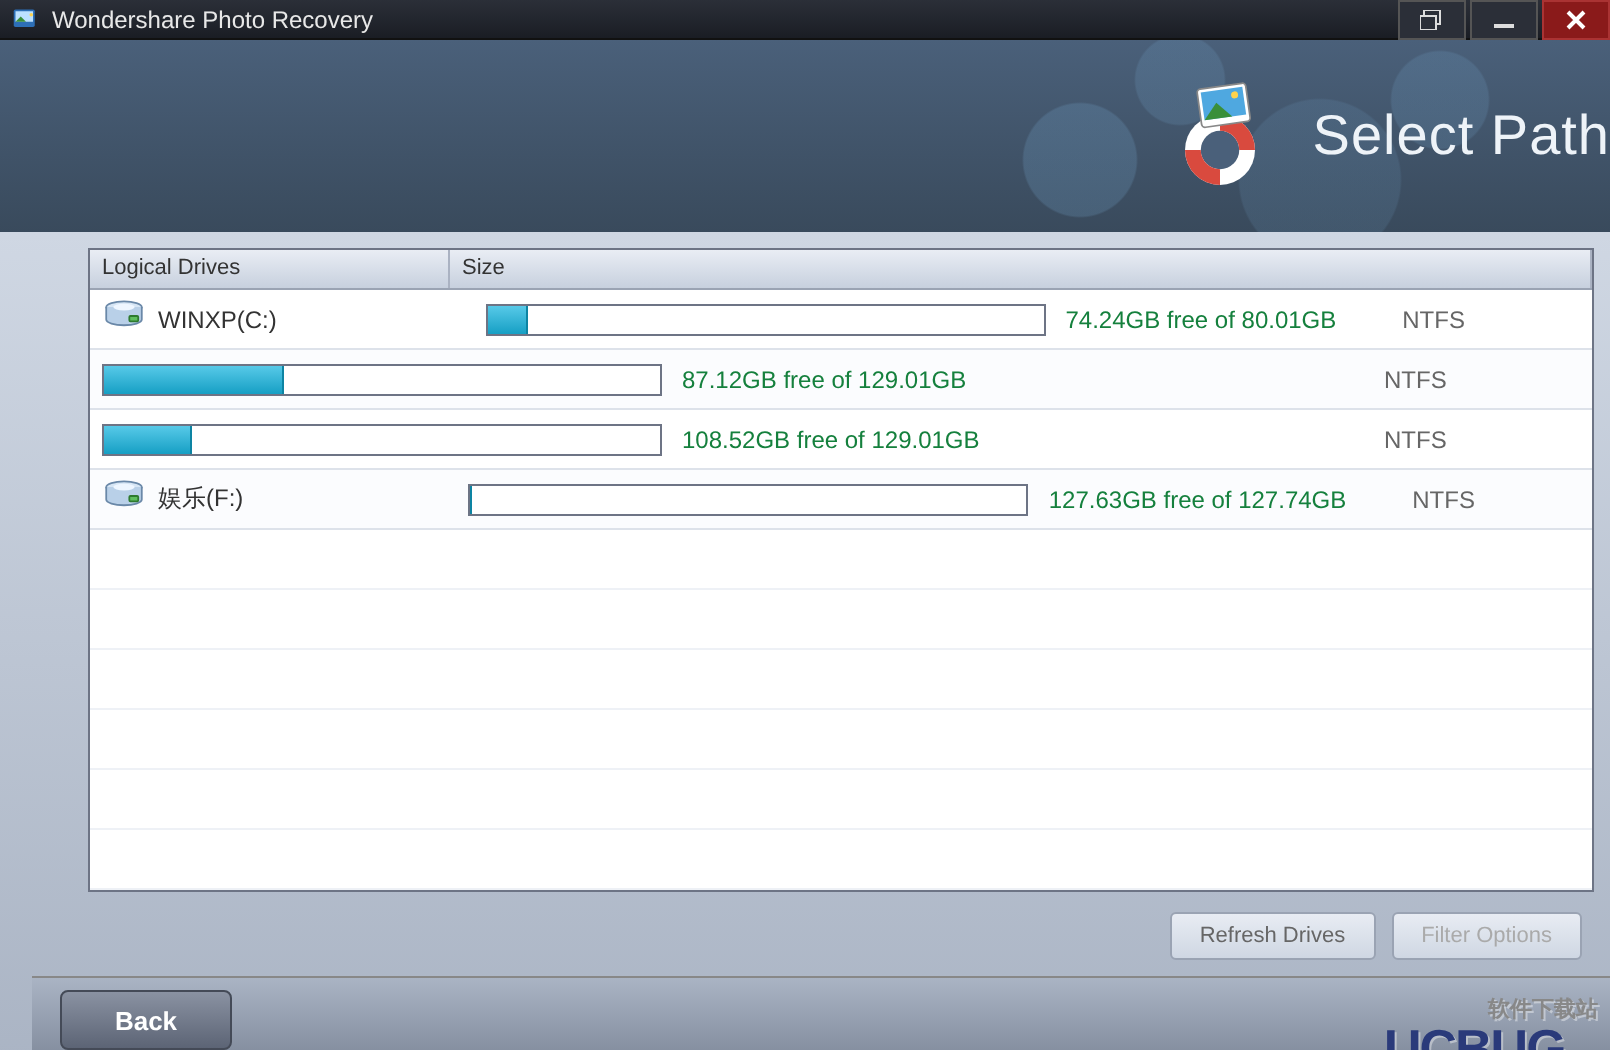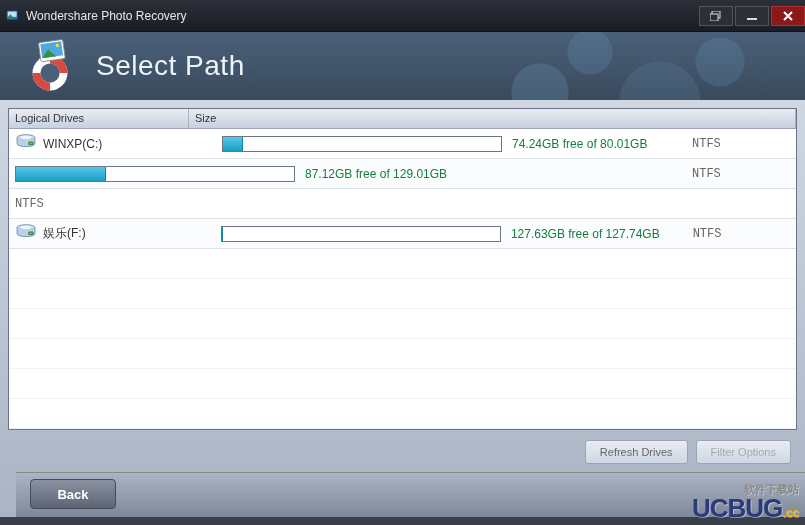--- a/index.html
+++ b/index.html
@@ -1,65 +1,67 @@
 <!DOCTYPE html>
 <html><head>
 <meta charset="utf-8">
 <style>
 * { margin: 0; padding: 0; box-sizing: border-box; font-family: "Segoe UI", Tahoma, sans-serif; }
 html, body { width: 805px; height: 525px; background: #3a3f4a; overflow: hidden; }
 
 .titlebar {
-  height: 32px;
+  height: 20px;
   background: linear-gradient(to bottom, #2b2f38, #1a1d24);
   display: flex;
   align-items: center;
   color: #e8e8e8;
   font-size: 12px;
   padding-left: 6px;
   border-bottom: 1px solid #111;
 }
 .titlebar .app-icon { width: 14px; height: 14px; margin-right: 6px; }
 .titlecontrols { margin-left: auto; display: flex; }
 .titlecontrols .tc {
   width: 34px; height: 20px; display: flex; align-items: center; justify-content: center;
   border: 1px solid #555; margin-left: 2px; font-size: 11px; color: #fff; cursor: pointer;
   background: #2b2f38;
 }
 .tc.close { background: #8a1a1a; border-color: #a33; }
 .tc.min, .tc.restore { background: #2b2f38; }
 .tc svg { display: block; }
 
 .header {
-  height: 68px;
+  height: 96px;
   background:
     radial-gradient(circle at 540px 60px, rgba(120,170,210,0.22) 0, rgba(120,170,210,0.22) 28px, rgba(0,0,0,0) 29px),
     radial-gradient(circle at 590px 20px, rgba(120,170,210,0.18) 0, rgba(120,170,210,0.18) 22px, rgba(0,0,0,0) 23px),
     radial-gradient(circle at 660px 70px, rgba(120,170,210,0.14) 0, rgba(120,170,210,0.14) 40px, rgba(0,0,0,0) 41px),
     radial-gradient(circle at 720px 30px, rgba(120,170,210,0.18) 0, rgba(120,170,210,0.18) 24px, rgba(0,0,0,0) 25px),
     linear-gradient(to bottom, #4a607a 0%, #394a5c 100%);
   display: flex;
   align-items: center;
   padding-left: 22px;
+  justify-content: flex-end;
 }
 .header .logo { width: 56px; height: 56px; margin-right: 18px; }
 .header h1 { color: #eef3f8; font-weight: 300; font-size: 28px; letter-spacing: .5px; }
 
 .body-area {
   background: linear-gradient(to bottom, #cfd7e3 0%, #aab4c4 100%);
   height: calc(525px - 24px - 84px);
   padding: 8px 8px 0 8px;
   position: relative;
 }
 
 .grid {
   background: #fff;
   border: 1px solid #6d7485;
   height: 322px;
   overflow: hidden;
+  margin-left: 36px;
 }
 .ghead {
   display: flex;
   background: linear-gradient(to bottom, #e9edf4, #c7d0de);
   height: 20px;
   font-size: 11px;
   color: #333;
   border-bottom: 1px solid #9aa3b3;
 }
 .ghead > div {
@@ -73,21 +75,21 @@
 .row {
   display: flex; align-items: center;
   height: 30px; font-size: 12px; color: #333;
   border-bottom: 1px solid #dde2ea;
   cursor: pointer;
   gap: 27px;
 }
 .row:nth-child(even) { background: #fbfcfe; }
 .row .c-drive { width: 180px; display: flex; align-items: center; padding-left: 6px; gap: 6px; }
 .row .c-size  { flex: 1; display: flex; align-items: center; gap: 10px; padding-left: 6px; }
-.row .c-fs    { width: 110px; padding-left: 6px; color: #666; font-family: Liberation Mono, monospace; }
+.row .c-fs    { width: 110px; padding-left: 6px; color: #666; }
 
 .drive-icon { width: 22px; height: 16px; flex-shrink: 0; }
 
 .bar {
   width: 280px; height: 16px;
   border: 1px solid #6d7485;
   background: #fff;
   position: relative;
 }
 .bar .fill {
@@ -218,20 +220,26 @@
         <div class="row">
     <div class="c-size">
       <div class="bar">
         <div class="fill" style="width:32.5%"></div>
       </div>
       <span class="free-text">87.12GB free of 129.01GB</span>
     </div>
     <div class="c-fs">NTFS</div>
         </div>
         <div class="row">
+    <div class="c-size">
+      <div class="bar">
+        <div class="fill" style="width:15.9%"></div>
+      </div>
+      <span class="free-text">108.52GB free of 129.01GB</span>
+    </div>
     <div class="c-fs">NTFS</div>
         </div>
         <div class="row">
     <div class="c-drive">
       <span><svg class="drive-icon" viewBox="0 0 24 18">
   <ellipse cx="12" cy="4" rx="10" ry="3.2" fill="#d7e6f5" stroke="#6a88a8"></ellipse>
   <path d="M2 4 v7 a10 3.2 0 0 0 20 0 v-7" fill="#b9d0e8" stroke="#6a88a8"></path>
   <ellipse cx="12" cy="4" rx="6" ry="1.9" fill="#eef6ff"></ellipse>
   <rect x="15" y="9" width="5" height="3" rx="0.6" fill="#5fbf5f" stroke="#2e7a2e"></rect>
 </svg></span>

